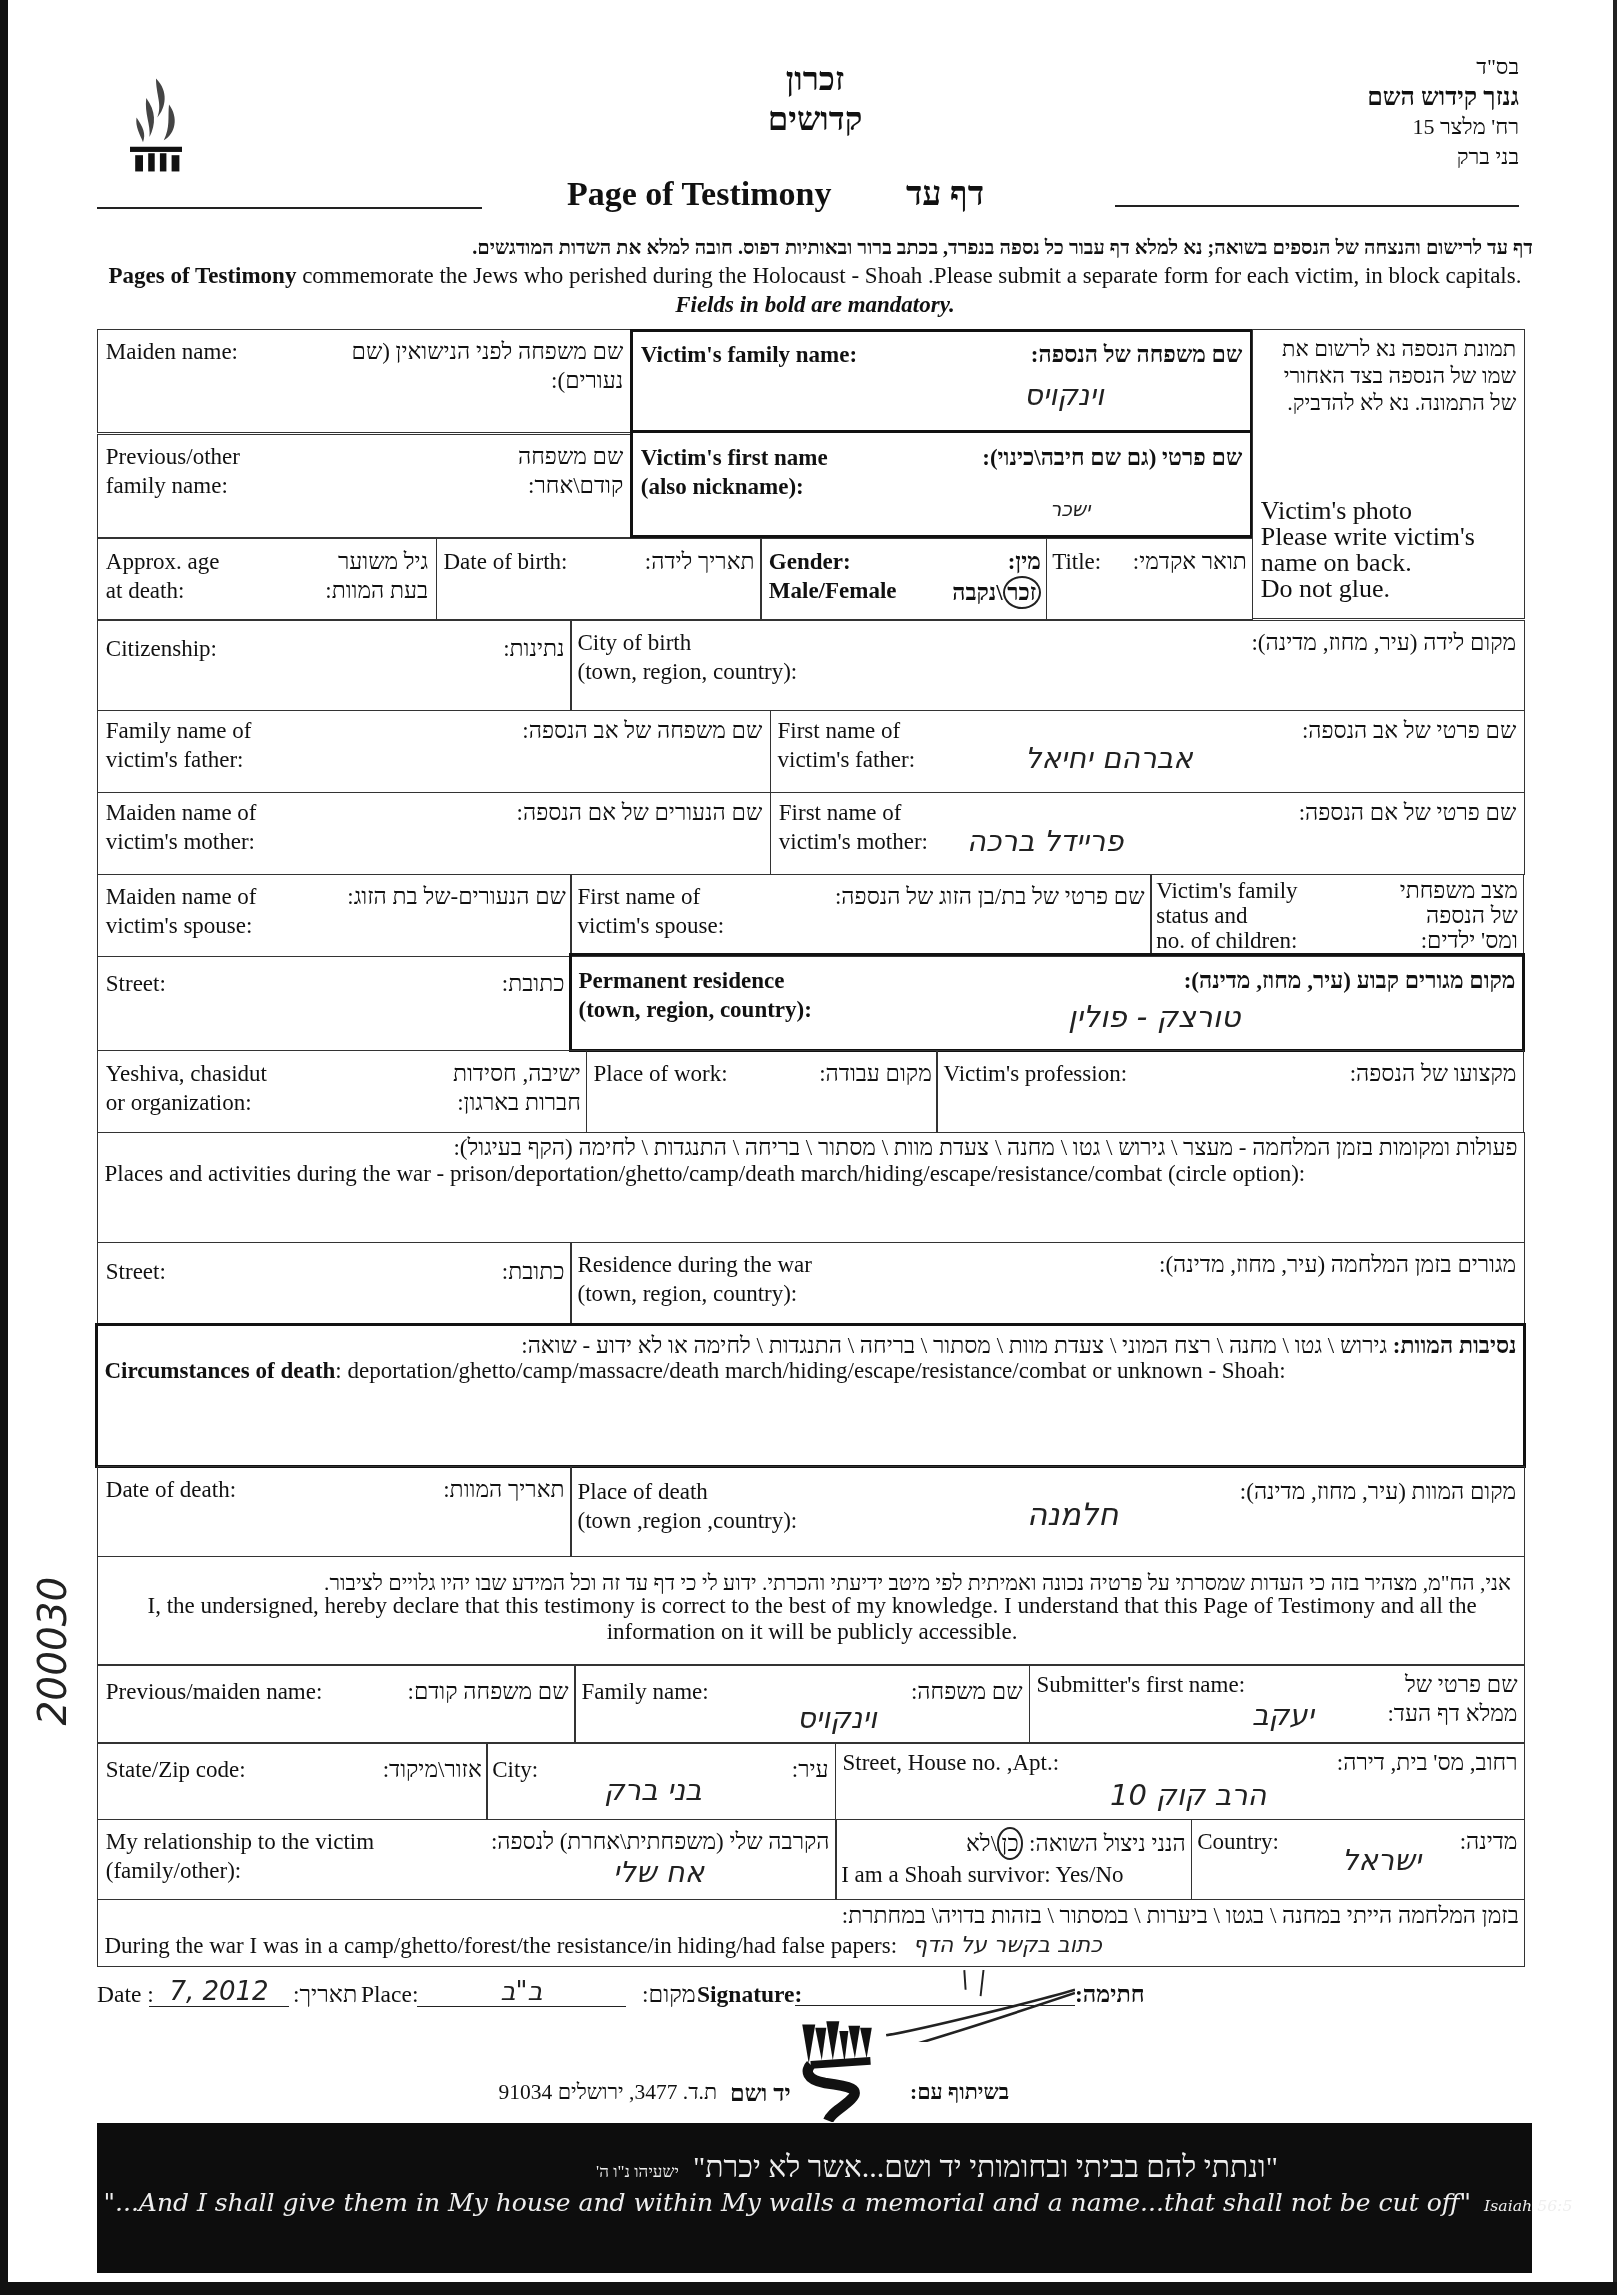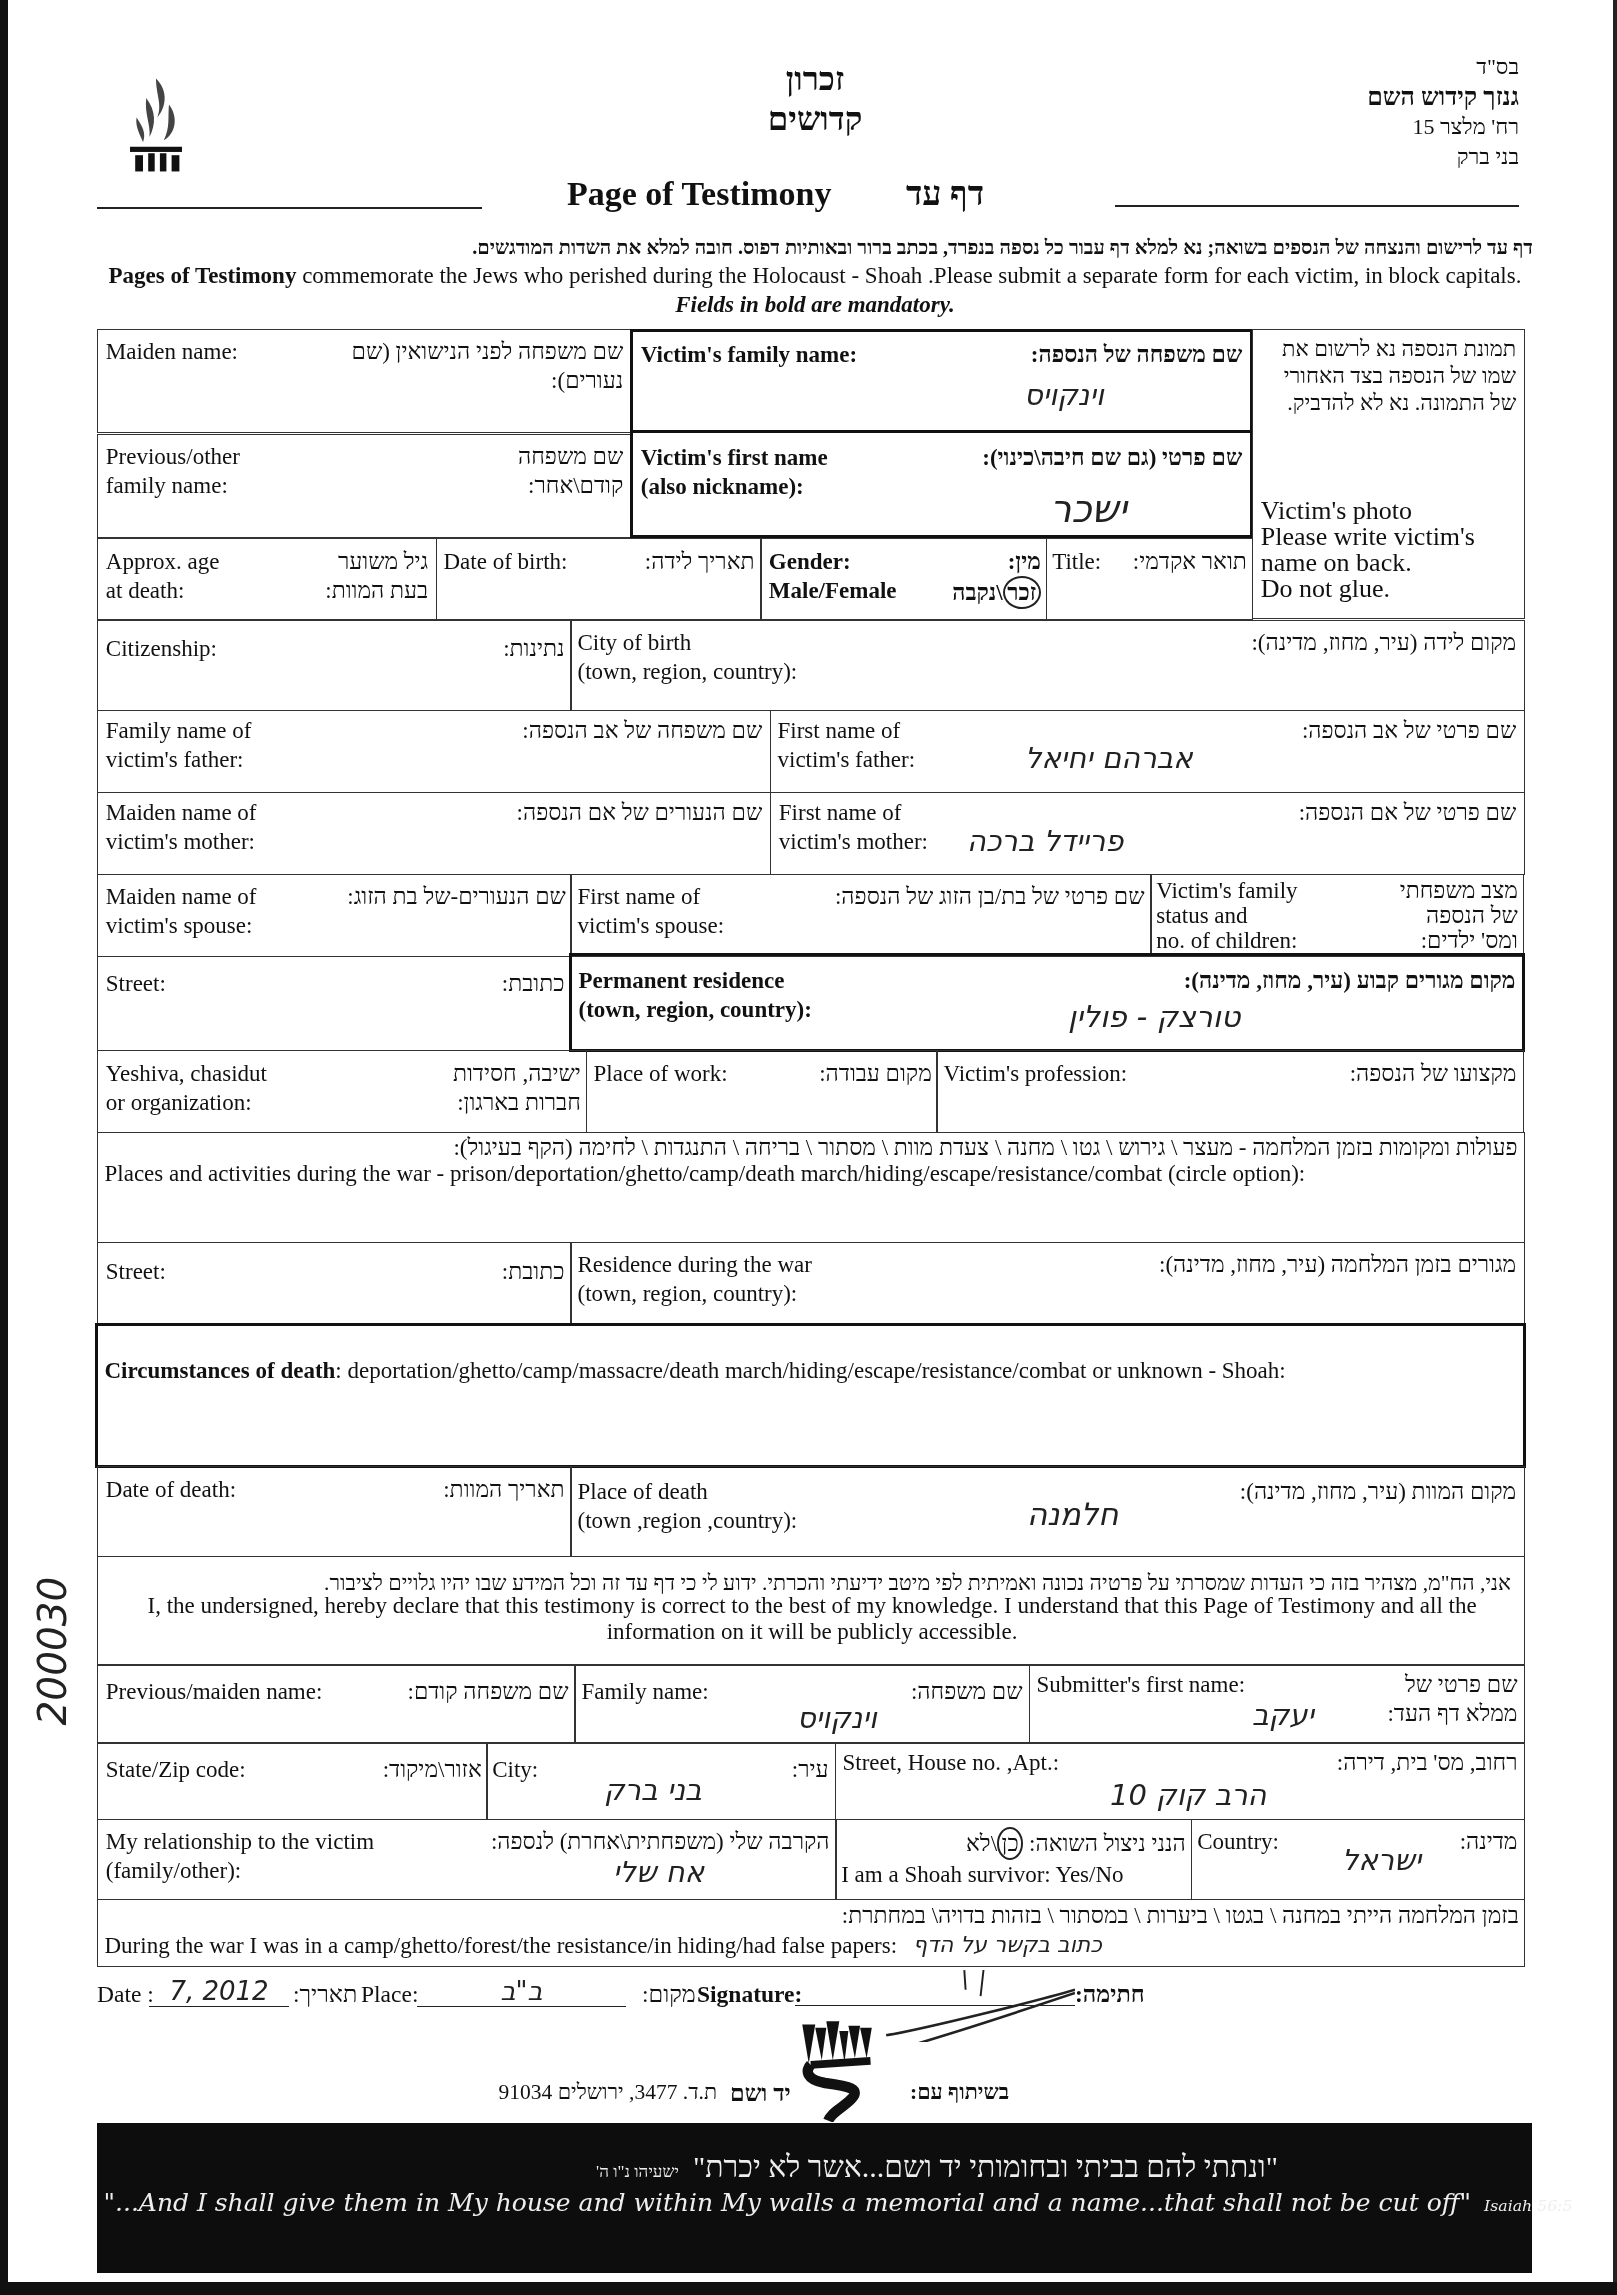--- a/index.html
+++ b/index.html
@@ -69,21 +69,21 @@
   <span class="lbl b he" style="right:7.8px;top:7.8px;">שם משפחה של הנספה:</span>
   <span class="lbl hw" style="left:391px;top:49px;font-size:29px;">וינקויס</span>
 </div>
 <div class="box" style="left:97px;top:434px;width:535px;height:104px;">
   <span class="lbl" style="left:7.8px;top:6.5px;"><span>Previous/other</span><br><span>family name:</span></span>
   <span class="lbl he" style="right:7.8px;top:6.5px;"><span>שם משפחה</span><br><span>קודם\אחר:</span></span>
 </div>
 <div class="box thick" style="left:630px;top:430px;width:623px;height:108px;">
   <span class="lbl b" style="left:7.8px;top:9.8px;"><span>Victim's first name</span><br><span>(also nickname):</span></span>
   <span class="lbl b he" style="right:7.8px;top:9.8px;">שם פרטי (גם שם חיבה\כינוי):</span>
-  <span class="lbl hw" style="left:417px;top:62px;font-size:38px;">ישכר</span>
+  <span class="lbl hw" style="left:417px;top:62px;font-size:20px;">ישכר</span>
 </div>
 <div class="box" style="left:1252px;top:329px;width:273px;height:290px;">
   <div class="he" style="position:absolute;right:7.8px;top:5.2px;width:254px;font-size:22px;line-height:27px;">תמונת הנספה נא לרשום את שמו של הנספה בצד האחורי של התמונה. נא לא להדביק.</div>
   <div style="position:absolute;left:7.8px;top:168px;font-size:26px;line-height:26px;">
     <div>Victim's photo</div>
     <div>Please write victim's</div>
     <div>name on back.</div>
     <div>Do not glue.</div>
   </div>
 </div>
@@ -178,20 +178,21 @@
 <div class="box" style="left:97px;top:1242px;width:475px;height:83px;">
   <span class="lbl" style="left:7.8px;top:14.3px;">Street:</span>
   <span class="lbl he" style="right:6.5px;top:14.3px;">כתובת:</span>
 </div>
 <div class="box" style="left:570px;top:1242px;width:955px;height:83px;">
   <span class="lbl" style="left:6.5px;top:6.5px;"><span>Residence during the war</span><br><span>(town, region, country):</span></span>
   <span class="lbl he" style="right:7.8px;top:6.5px;">מגורים בזמן המלחמה (עיר, מחוז, מדינה):</span>
 </div>
 
 <div class="box thick" style="left:95px;top:1323px;width:1431px;height:145px;">
+  <div class="lbl he" style="right:6.5px;top:5.2px;"><span class="b">נסיבות המוות:</span><span> גירוש \ גטו \ מחנה \ רצח המוני \ צעדת מוות \ מסתור \ בריחה \ התנגדות \ לחימה או לא ידוע - שואה:</span></div>
   <div class="lbl" style="left:6.5px;top:30px;"><span class="b">Circumstances of death</span><span>: deportation/ghetto/camp/massacre/death march/hiding/escape/resistance/combat or unknown - Shoah:</span></div>
 </div>
 
 <div class="box" style="left:97px;top:1466px;width:475px;height:91px;">
   <span class="lbl" style="left:7.8px;top:7.8px;">Date of death:</span>
   <span class="lbl he" style="right:6.5px;top:7.8px;">תאריך המוות:</span>
 </div>
 <div class="box" style="left:570px;top:1466px;width:955px;height:91px;">
   <span class="lbl" style="left:6.5px;top:10.4px;"><span>Place of death</span><br><span>(town ,region ,country):</span></span>
   <span class="lbl he" style="right:7.8px;top:10.4px;">מקום המוות (עיר, מחוז, מדינה):</span>

